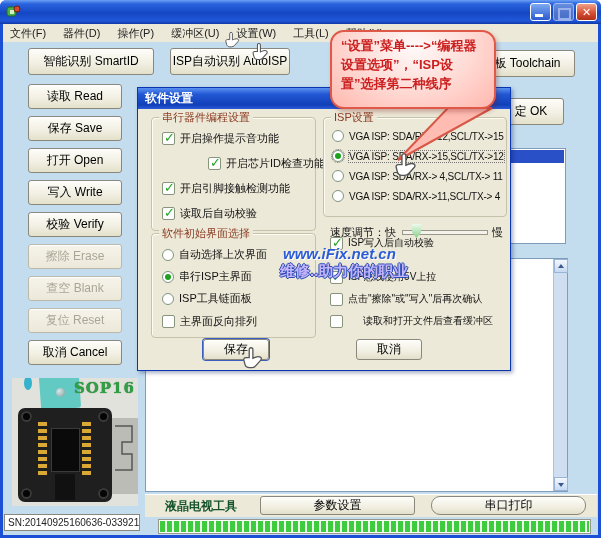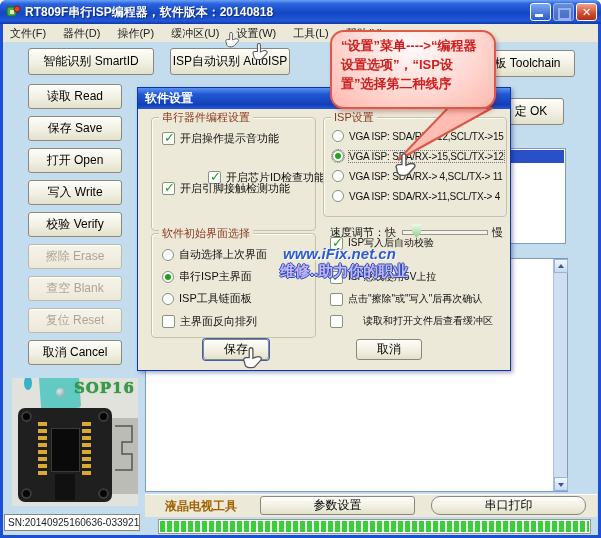--- a/index.html
+++ b/index.html
@@ -58,21 +58,21 @@
     box-shadow:inset 0 0 0 2px #3a3a3a;}
   #photo .pins{position:absolute;top:14px;width:9px;height:56px;
     background:repeating-linear-gradient(180deg,#d9a934 0 4px,#1f1f1f 4px 7px);}
   #photo .chip{position:absolute;left:33px;top:20px;width:27px;height:42px;background:#0a0a0a;
     border:1px solid #3a3a3a;}
   #photo .lever{position:absolute;left:37px;top:66px;width:20px;height:26px;background:#111;}
   #photo .base{position:absolute;left:100px;top:40px;width:26px;height:76px;background:#bcbcb6;}
   
   #bstrip{position:absolute;left:142px;top:452px;width:452px;height:22px;background:#ece9d8;
     border-top:1px solid #fff;}
-  #lcdlabel{position:absolute;left:20px;top:3px;font-size:12px;font-weight:bold;color:#a16207;}
+  #lcdlabel{position:absolute;left:20px;top:3px;font-size:12px;font-weight:bold;color:#14532d;}
   #progress{position:absolute;left:155px;top:477px;width:433px;height:15px;background:#fff;
     border:1px solid #98988a;box-sizing:border-box;padding:1px;}
   #progress .fill{height:100%;width:100%;
     background:repeating-linear-gradient(90deg,#3ecc3e 0 5px,#eafaea 5px 7px);}
   #snbox{position:absolute;left:1px;top:472px;width:136px;height:17px;background:#fff;
     border:1px solid #8a8a7c;box-sizing:border-box;font-size:10px;color:#222;line-height:15px;
     padding-left:3px;white-space:nowrap;overflow:hidden;}
   
   #dialog{position:absolute;left:137px;top:87px;width:374px;height:284px;z-index:20;
     background:#ece9d8;border:1px solid #0a35b0;box-shadow:2px 2px 4px rgba(0,20,80,.35);box-sizing:border-box;}
@@ -126,21 +126,20 @@
 <div id="win">
 
   <div id="titlebar">
     <span class="ticon">
       <svg width="15" height="15" viewBox="0 0 15 15">
         <rect x="1" y="3" width="9" height="9" rx="2" fill="#4cae4c" stroke="#1e6e1e"></rect>
         <circle cx="11" cy="5" r="3" fill="#d44a30" stroke="#7a1a0a"></circle>
         <rect x="4" y="6" width="4" height="4" fill="#d8f0c0"></rect>
       </svg>
     </span>
-    <span class="ttext">RT809F串行ISP编程器，软件版本：20140818</span>
     <div class="wbtn" id="btn-min"></div>
     <div class="wbtn" id="btn-max"></div>
     <div class="wbtn" id="btn-close">✕</div>
   </div>
 
   <div id="menubar">
     <span class="mitem">文件(F)</span>
     <span class="mitem">器件(D)</span>
     <span class="mitem">操作(P)</span>
     <span class="mitem">缓冲区(U)</span>
@@ -213,27 +212,31 @@
 
   <div id="dialog">
     <div id="dtitle">软件设置</div>
 
     <div class="grp" style="left:13px;top:29px;width:163px;height:112px;">
       <span class="gt">串行器件编程设置</span>
       <div class="row on" style="left:10px;top:13px;">
         <span class="box"></span>
         <span>开启操作提示音功能</span>
       </div>
-      <div class="row on" style="left:10px;top:52px;padding-left:46px;">
+      <div class="row on" style="left:10px;top:38px;padding-left:46px;">
         <span class="box"></span>
         <span>开启芯片ID检查功能</span>
       </div>
       <div class="row on" style="left:10px;top:63px;">
         <span class="box"></span>
         <span>开启引脚接触检测功能</span>
+      </div>
+      <div class="row on" style="left:10px;top:88px;">
+        <span class="box"></span>
+        <span>读取后自动校验</span>
       </div>
     </div>
 
     <div class="grp" style="left:13px;top:145px;width:163px;height:103px;">
       <span class="gt">软件初始界面选择</span>
       <div class="row" style="left:10px;top:13px;">
         <span class="rad"></span>
         <span>自动选择上次界面</span>
       </div>
       <div class="row sel" style="left:10px;top:35px;">

